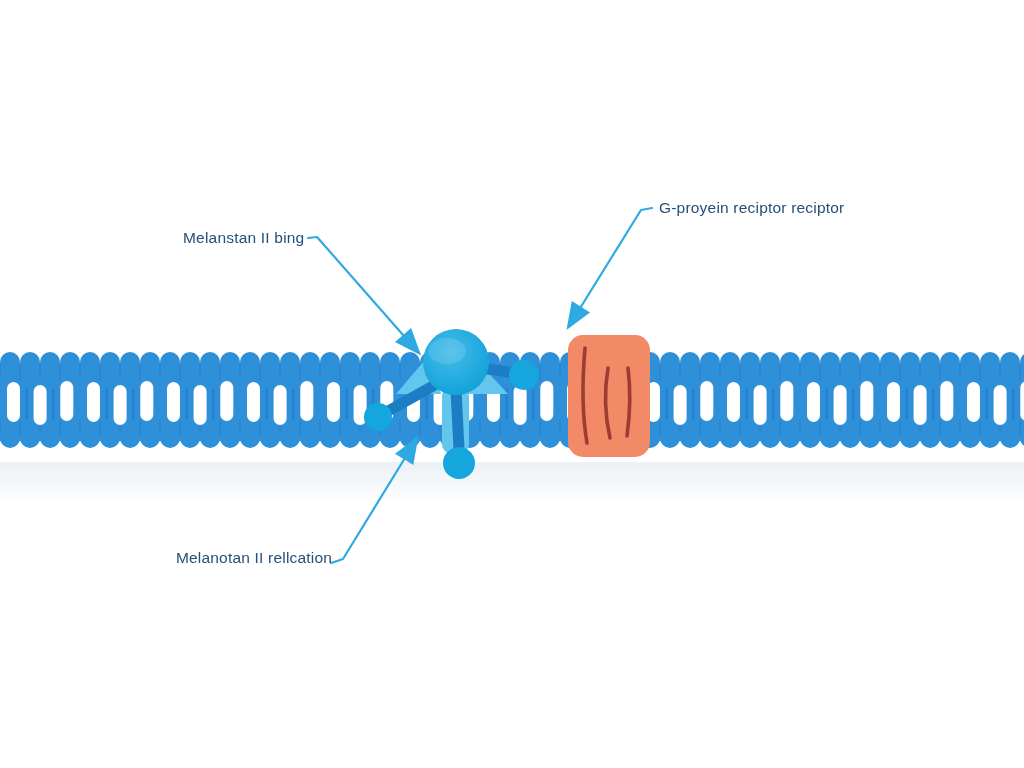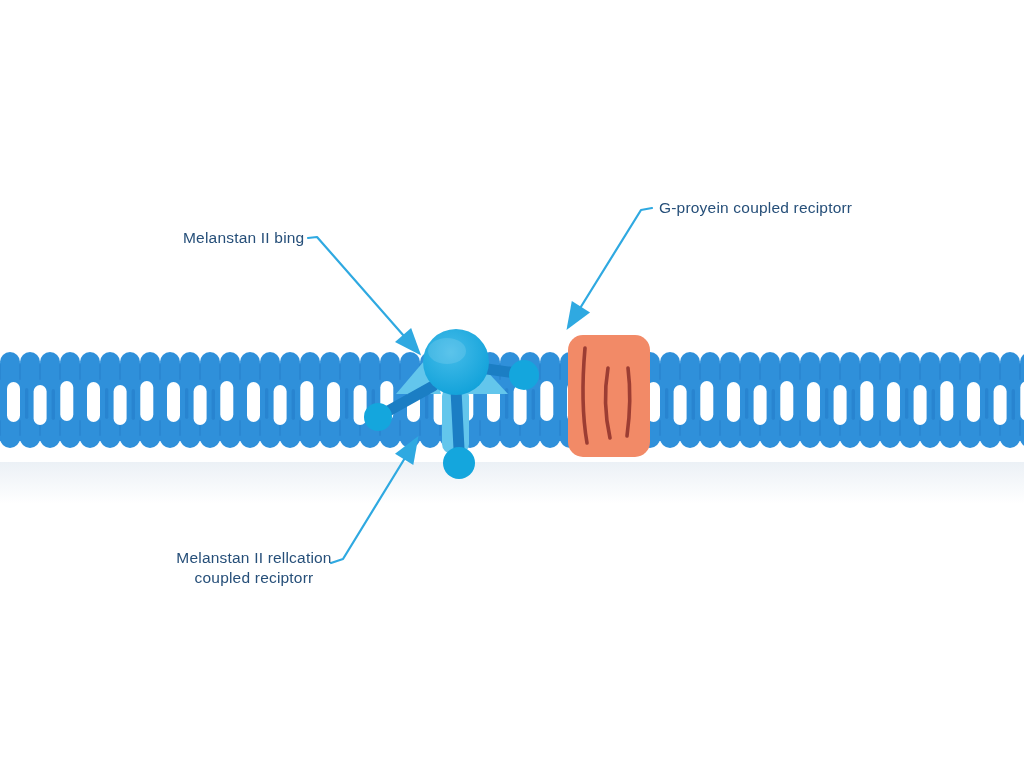--- a/index.html
+++ b/index.html
@@ -110,20 +110,19 @@
 
     <g fill="none" stroke-width="2.2" stroke-linecap="round" stroke-linejoin="round">
       <path d="M 308,238 L 317,237 L 418,352" marker-end="url(#arrowhead)" stroke="#2FA9E1"></path>
       <path d="M 652,208 L 641,210 L 569,326" marker-end="url(#arrowhead)" stroke="#2FA9E1"></path>
       <path d="M 331,563 L 343,559 L 416,440" marker-end="url(#arrowhead)" stroke="#2FA9E1"></path>
     </g>
   </svg>
 
   <div class="anno anno--ligand">Melanstan II bing</div>
 
-  <div class="anno anno--gpcr">G-proyein coupled reciptorr</div>
+  <div class="anno anno--gpcr">G-proyein reciptor reciptor</div>
 
   <div class="anno anno--receptor">
-    <div>Melanstan II rellcation</div>
-    <div>coupled reciptorr</div>
+    <div>Melanotan II rellcation</div>
   </div>
 
 </div>
 
 </body></html>

